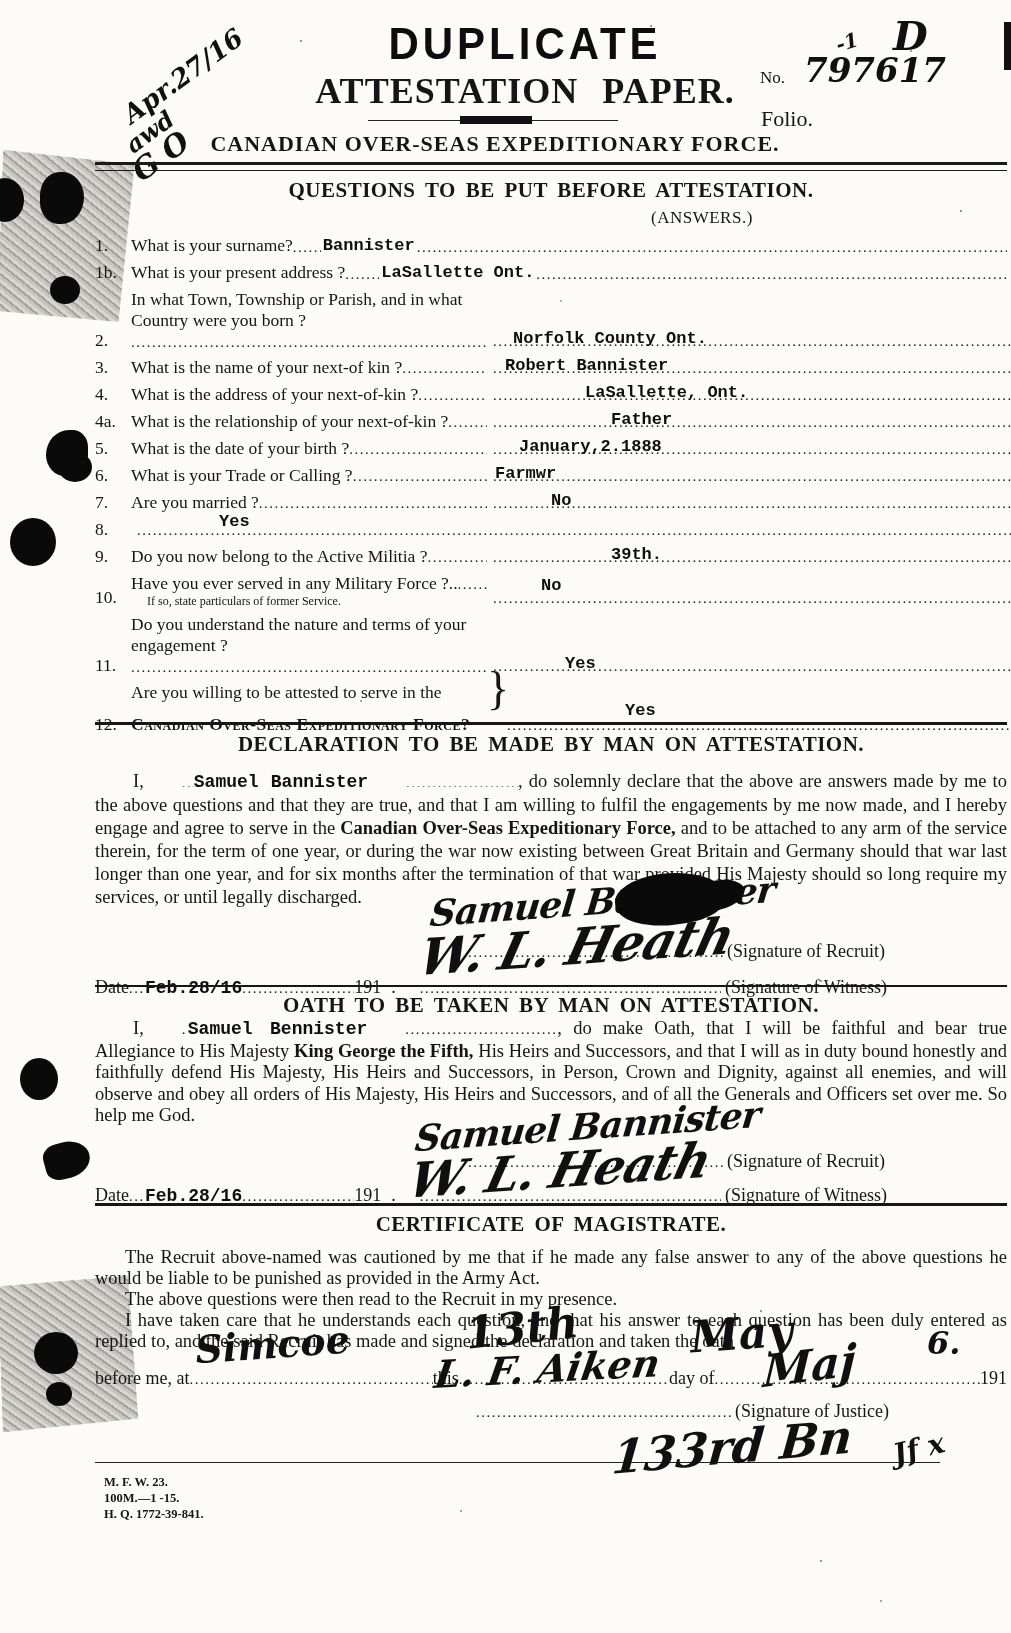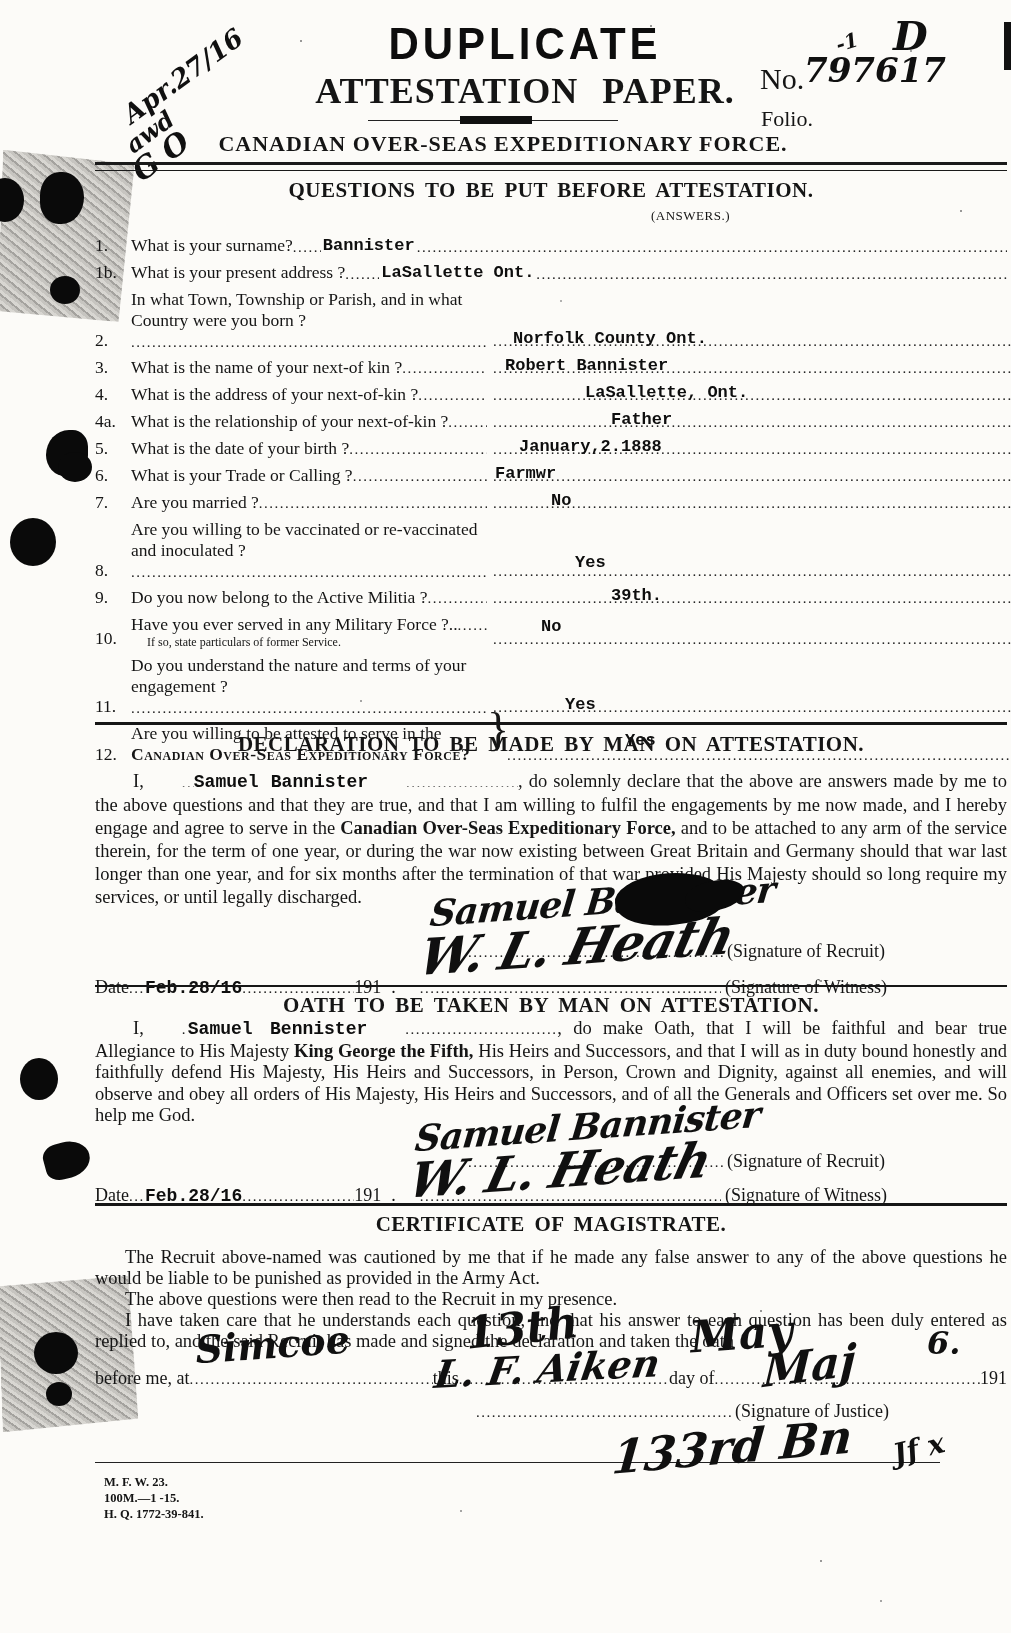--- a/index.html
+++ b/index.html
@@ -9,51 +9,51 @@
   .dotfill{overflow:hidden;white-space:nowrap;display:inline-block;height:18px;vertical-align:baseline;}
   .dotfill::after{content:"................................................................................................................................................................................................................................";
     letter-spacing:1.5px;font-size:15px;color:#1d1d1d;}
   
   .stamp{position:absolute;top:20px;left:200px;width:650px;text-align:center;
          font-family:"Liberation Sans",sans-serif;font-weight:700;font-size:42px;letter-spacing:4px;color:#0d0d0d;transform:scale(1,1.05);}
   .main-title{position:absolute;top:70px;left:200px;width:650px;text-align:center;
          font-weight:700;font-size:36px;word-spacing:14px;letter-spacing:1px;}
   .title-divider{position:absolute;top:120px;left:368px;width:250px;height:1px;background:#222;}
   .title-divider::after{content:"";position:absolute;left:92px;top:-4px;width:72px;height:8px;background:#101010;}
-  .force-title{position:absolute;top:131px;left:148px;width:710px;text-align:center;font-weight:700;font-size:22px;letter-spacing:1px;}
+  .force-title{position:absolute;top:131px;left:140px;width:710px;text-align:center;font-weight:700;font-size:22px;letter-spacing:1px;}
   .corner-d{position:absolute;left:893px;top:12px;font-size:40px;}
-  .no-label{position:absolute;left:760px;top:62px;font-size:30px;}
+  .no-label{position:absolute;left:760px;top:68px;font-size:17px;}
   .no-value{position:absolute;left:804px;top:50px;font-size:34px;}
   .no-tick{position:absolute;left:836px;top:30px;font-size:20px;transform:rotate(-16deg);}
   .folio-label{position:absolute;left:761px;top:106px;font-size:22px;}
   .rule-top{position:absolute;top:162px;left:95px;right:4px;height:5px;border-top:3px solid #1a1a1a;border-bottom:1px solid #1a1a1a;}
   
   .hw{font-family:"DejaVu Serif",serif;font-style:italic;font-weight:700;color:#101010;white-space:nowrap;}
   .annot-topleft{position:absolute;left:128px;top:58px;transform:rotate(-36deg);font-size:26px;line-height:26px;}
   .annot-topleft .l2{margin-left:-16px;font-size:24px;}
   .annot-topleft .l3{margin-left:-26px;font-size:30px;}
   
   .sec-q{position:absolute;top:178px;left:95px;right:4px;}
   .q-title{text-align:center;font-weight:700;font-size:21px;letter-spacing:.5px;word-spacing:4px;}
-  .answers-label{position:absolute;left:556px;top:30px;font-size:13px;letter-spacing:.5px;}
+  .answers-label{position:absolute;left:556px;top:30px;font-size:17px;letter-spacing:.5px;}
   .q-list{margin-top:32px;}
   .q-row{display:flex;align-items:flex-end;margin-bottom:6px;font-size:17.5px;line-height:21px;}
   .q-num{flex:none;width:36px;}
   .q-cell{flex:none;width:356px;display:flex;flex-wrap:wrap;align-items:flex-start;position:relative;}
   .q-cell .qt{max-width:100%;}
   .leader{flex:1;min-width:18px;height:20px;}
   .a-cell{flex:1;position:relative;height:21px;margin-left:6px;}
   .a-cell .dots{display:block;height:21px;width:100%;}
   .answer{position:absolute;left:var(--ax,40px);bottom:2px;font-family:"Liberation Mono",monospace;
           font-weight:700;font-size:17px;white-space:nowrap;color:#0e0e0e;}
   .answer-inline{font-family:"Liberation Mono",monospace;font-weight:700;font-size:17px;color:#0e0e0e;margin:0 2px;}
   .pre{height:20px;}
   .q-note{width:100%;font-size:12px;line-height:14px;margin-left:16px;}
   .brace{position:absolute;right:-8px;top:-4px;font-size:46px;font-weight:400;color:#161616;}
-  .sc{font-variant:small-caps;font-weight:600;letter-spacing:.5px;}
+  .sc{font-variant:small-caps;font-weight:600;letter-spacing:.5px;margin-top:11px;}
   
   .sec-block{position:absolute;left:95px;right:4px;}
   .sec-title{text-align:center;font-weight:700;font-size:21px;letter-spacing:.5px;word-spacing:4px;}
   .para{text-align:justify;font-size:18.5px;line-height:23px;text-indent:38px;margin:0;}
   .typed{font-family:"Liberation Mono",monospace;font-weight:700;font-size:18px;color:#0e0e0e;}
   .ildots{height:16px;}
   .sig-row{display:flex;justify-content:flex-end;align-items:baseline;padding-right:122px;}
   .sigdots{width:255px;height:18px;}
   .sig-label{font-size:18px;margin-left:4px;white-space:nowrap;}
   .date-row{display:flex;align-items:baseline;padding-right:120px;}
@@ -242,24 +242,20 @@
           <span class="leader dotfill"></span>
         </div>
         <div class="a-cell">
           <span class="dots dotfill"></span>
           <span class="answer">No</span>
         </div>
       </div>
 
       <div class="q-row" style="--ax:82px">
         <span class="q-num">8.</span>
-        <div class="q-cell">
-          <span class="qt">Are you willing to be vaccinated or re-vaccinated and inoculated ?</span>
-          <span class="leader dotfill"></span>
-        </div>
         <div class="a-cell">
           <span class="dots dotfill"></span>
           <span class="answer" style="bottom:8px">Yes</span>
         </div>
       </div>
 
       <div class="q-row" style="--ax:118px">
         <span class="q-num">9.</span>
         <div class="q-cell">
           <span class="qt">Do you now belong to the Active Militia ?</span>

